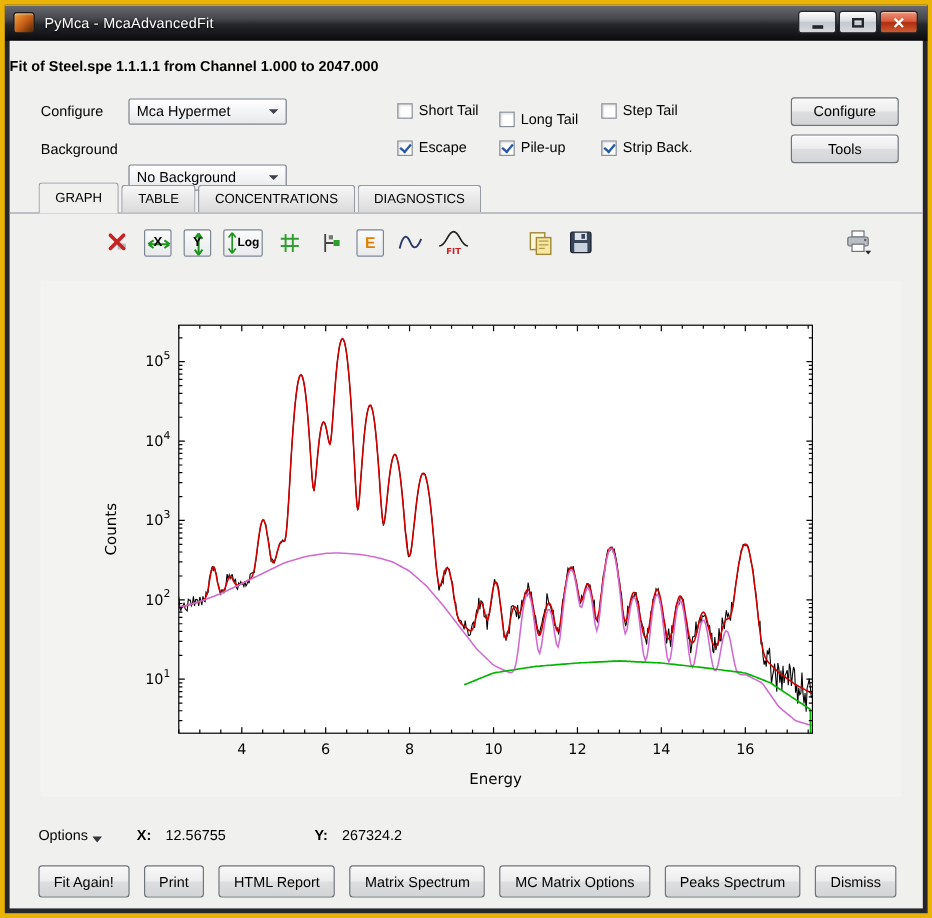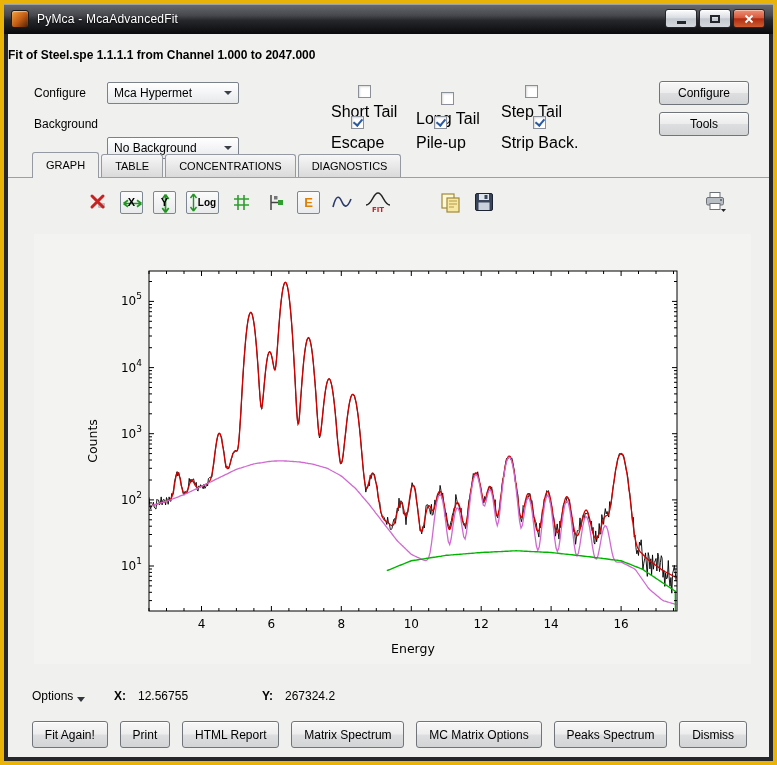--- a/index.html
+++ b/index.html
@@ -44,21 +44,21 @@
   #lbl-background{top:83px;left:26px;}
   .combo{
     position:absolute;width:132px;height:22px;border:1px solid #7b828c;border-radius:2px;
     background:linear-gradient(#ffffff,#f2f3f5 55%,#e6e8ea);
     display:flex;align-items:center;
   }
   #combo-function{top:48px;left:99px;}
   #combo-background{top:79px;left:99px;margin-top:24px;}
   .combo-text{flex:1;padding-left:6px;font-size:12px;white-space:nowrap;overflow:hidden;}
   .combo-arrow{width:0;height:0;border-left:4px solid transparent;border-right:4px solid transparent;border-top:4px solid #3c4046;margin-right:6px;}
-  .cb{position:absolute;display:flex;align-items:center;gap:5px;font-size:16px;height:14px;white-space:nowrap;flex-direction:column;}
+  .cb{position:absolute;display:flex;align-items:center;gap:5px;font-size:12px;height:14px;white-space:nowrap;}
   #cb-short{top:51px;left:323px;} #cb-long{top:58px;left:408px;} #cb-step{top:51px;left:493px;}
   #cb-escape{top:82px;left:323px;} #cb-pileup{top:82px;left:408px;} #cb-strip{top:82px;left:493px;}
   .cbbox{width:13px;height:13px;background:#fff;border:1px solid #8a8f98;box-shadow:inset 1px 1px 2px rgba(0,0,0,.15);position:relative;flex:0 0 13px;}
   .cbbox.checked::after{
     content:"";position:absolute;left:3px;top:0;width:4px;height:7px;
     border-right:2px solid #2a5aa4;border-bottom:2px solid #2a5aa4;transform:rotate(40deg);
   }
   .btn{
     position:absolute;border:1px solid #70757c;border-radius:3px;
     background:linear-gradient(#f8f8f8,#ededee 48%,#dddee0 52%,#d2d4d6);

